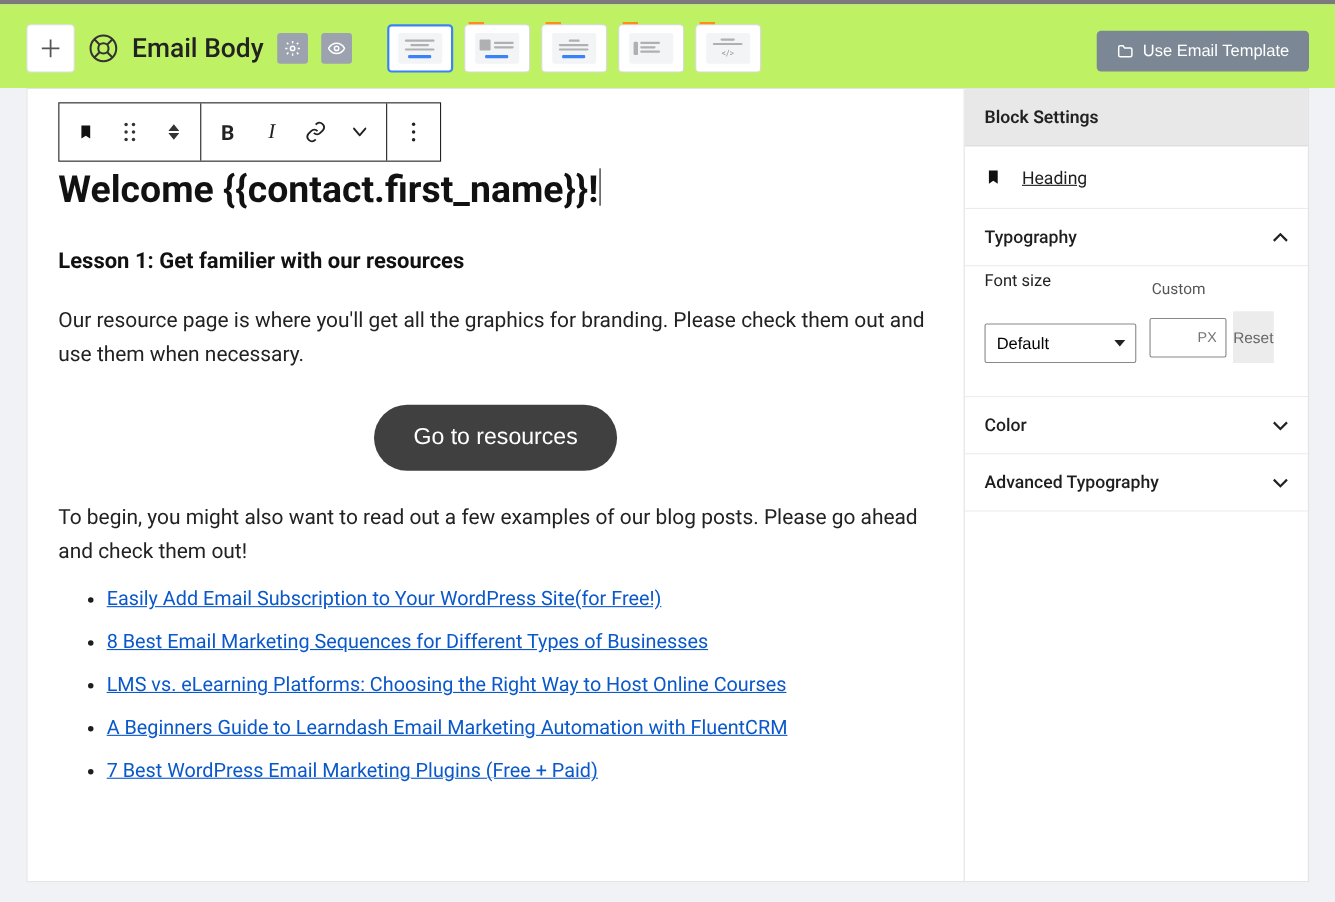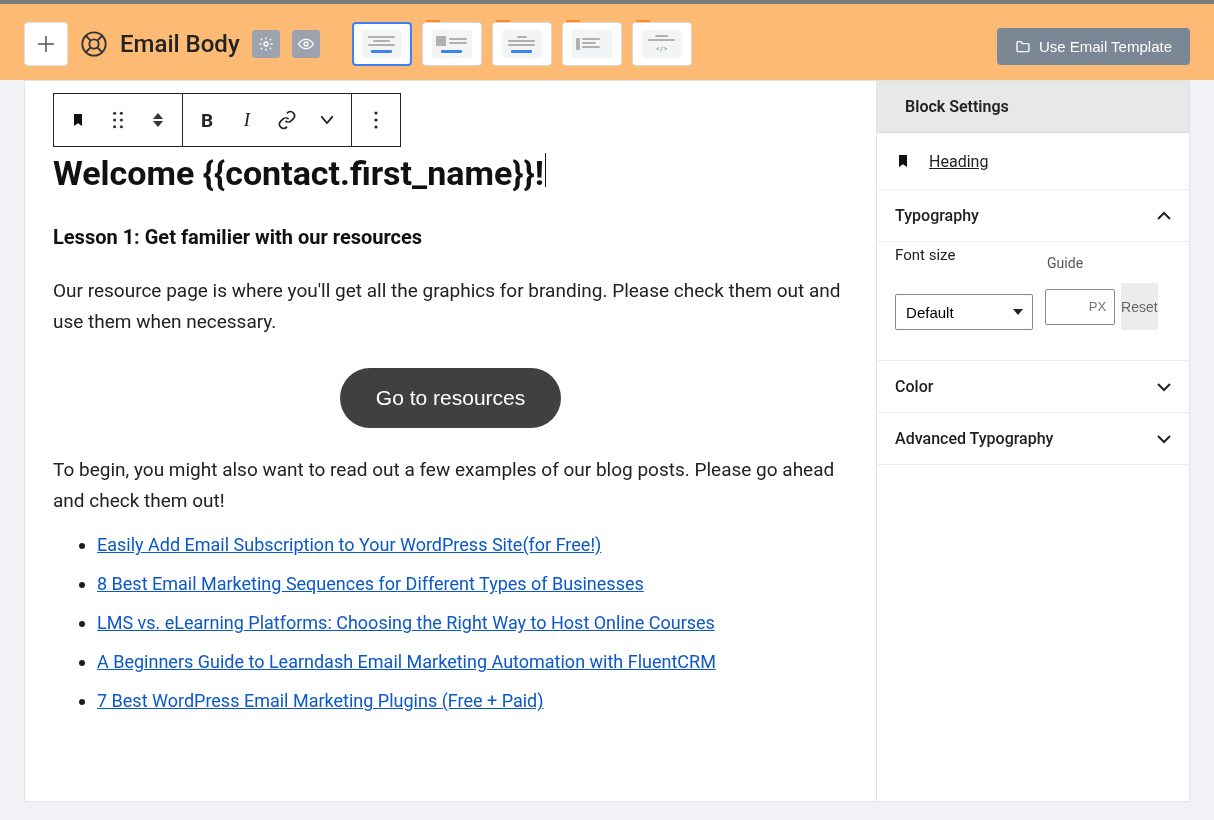--- a/index.html
+++ b/index.html
@@ -12,21 +12,21 @@
     position: relative;
     font-size: 14px;
     color: #1e1e1e;
   }
   .top-border { width:100%; height:4px; background:#7a7a7a; }
   .top-bar {
     padding: 18px 36px 14px 24px;
     display:flex;
     align-items:center;
     gap: 12px;
-    background:#fdba74;
+    background:#bef264;
     position:relative;
   }
   .plus-btn {
     width:44px; height:44px; border:1px solid #dcdee2; background:#fff; border-radius:4px;
     display:flex; align-items:center; justify-content:center; cursor:pointer;
     font-size:22px; color:#555;
   }
   .life-ring-icon {
     width:28px; height:28px;
   }
@@ -85,21 +85,21 @@
   .cta-btn {
     display:block; margin: 30px auto 23px auto; background:#404040; color:#fff;
     border:none; border-radius:36px; padding:18px 36px; font-size:21px; cursor:pointer;
   }
   ul.doc-ul { margin-top:18px; padding-left:44px; }
   ul.doc-ul li { margin-bottom:18px; font-size:18px; }
   ul.doc-ul li a { color:#0a58ca; text-decoration:underline; }
 
   .sidebar { width:314px; background:#fff; border:1px solid #e3e3e3; border-left:none; display:flex; flex-direction:column; }
   .panel-title {
-    background:#e8e8e8; padding:16px 28px; font-size:16px; font-weight:600; color:#222;
+    background:#e8e8e8; padding:16px 18px; font-size:16px; font-weight:600; color:#222;
     border-bottom:1px solid #ddd;
   }
   .block-name-row {
     display:flex; align-items:center; gap:18px; padding:18px 18px; border-bottom:1px solid #ececec;
   }
   .bookmark-ic {
     width:16px; height:20px;
   }
   .accordion-row {
     display:flex; align-items:center; justify-content:space-between; padding:16px 18px;
@@ -329,21 +329,21 @@
       <div class="typo-grid">
         <div class="typo-col" style="flex:0 0 138px;">
           <span class="typo-label">Font size</span>
           <div class="select-wrap">
             <select class="font-size-sel">
               <option>Default</option>
             </select>
           </div>
         </div>
         <div class="typo-col">
-          <span class="custom-label">Guide</span>
+          <span class="custom-label">Custom</span>
           <div style="display:flex;gap:6px;align-items:center;">
             <input class="custom-input" type="text" placeholder="PX" style="">
             <button class="reset-btn">Reset</button>
           </div>
         </div>
       </div>
     </div>
 
     <div class="accordion-row">
       <span>Color</span>

